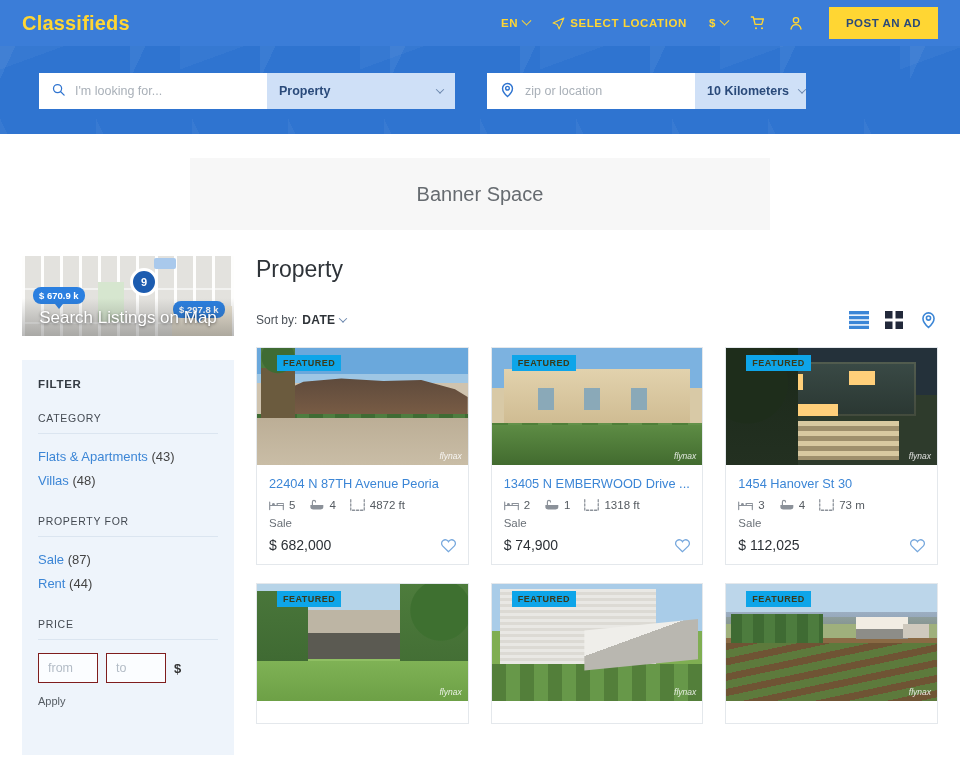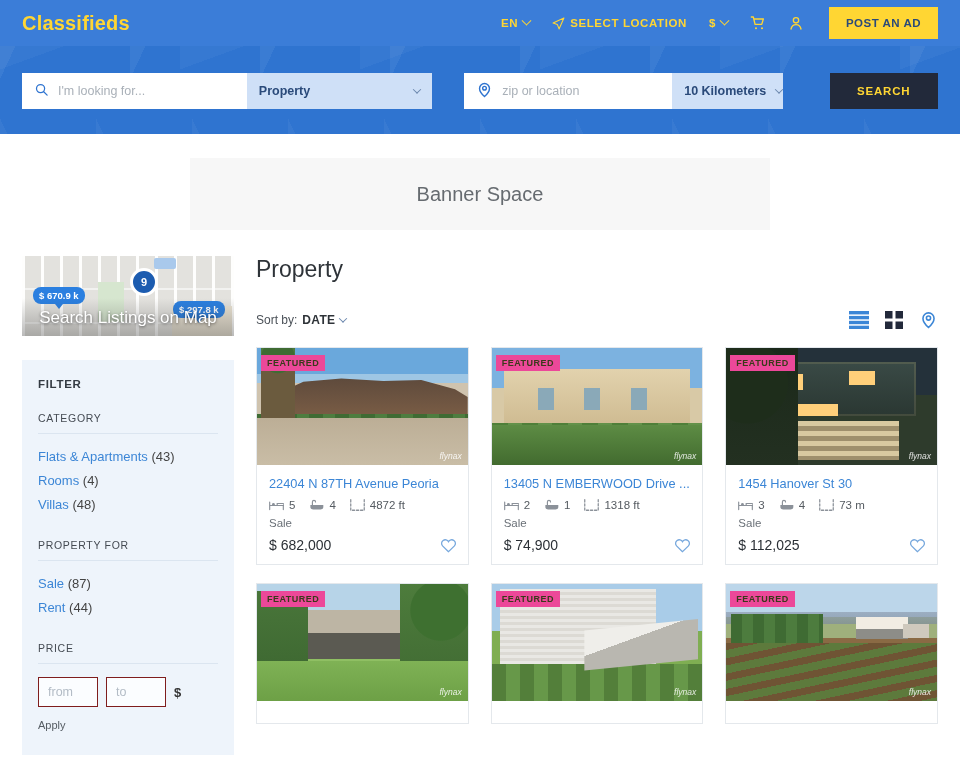--- a/index.html
+++ b/index.html
@@ -70,21 +70,21 @@
     margin-left: 14px;
     border: none;
     cursor: pointer;
     font-family: "Liberation Sans", sans-serif;
   }
 
   
   .searchbar {
     position: relative; z-index: 3;
     display: flex; align-items: center;
-    padding: 0 22px;
+    padding: 0 39px;
     margin-top: 27px;
     gap: 32px;
   }
   .sfield {
     display: flex; align-items: stretch;
     height: 36px;
     overflow: hidden;
   }
   .sfield .input-part {
     background: #ffffff;
@@ -281,22 +281,22 @@
   .card {
     border: 1px solid #e4e8ec;
     background: #fff;
   }
   .card-img {
     position: relative;
     height: 117px;
     overflow: hidden;
   }
   .featured-tag {
-    position: absolute; left: 4px; top: 7px; z-index: 2;
-    background: #ec4899; color: #3a3a1a;
+    position: absolute; left: 20px; top: 7px; z-index: 2;
+    background: #0ea5e9; color: #3a3a1a;
     font-size: 9px; font-weight: bold;
     letter-spacing: .5px;
     padding: 3px 6px;
   }
   .wm {
     position: absolute; right: 6px; bottom: 4px; z-index: 2;
     color: rgba(255,255,255,.85);
     font-size: 8.5px; font-style: italic;
   }
   .ph { position: absolute; inset: 0; }
@@ -482,21 +482,20 @@
             </svg>
         </span>
         <input type="text" placeholder="zip or location" style="">
       </div>
       <div class="select-part">
         <span>10 Kilometers</span>
         <span class="caret-dk"></span>
       </div>
     </div>
 
-    <button class="search-btn">SEARCH</button>
   </div>
 </div>
 
 <div class="banner-wrap">
   <div class="banner">Banner Space</div>
 </div>
 
 <div class="page">
 
   <div class="sidebar">
@@ -513,24 +512,20 @@
     </div>
 
     <div class="filter-box">
       <div class="filter-title">FILTER</div>
 
       <div class="filter-group-title">CATEGORY</div>
       <div class="filter-list">
         <div class="filter-row">
           <a>Flats &amp; Apartments</a>
           <span>(43)</span>
-        </div>
-        <div class="filter-row">
-          <a>Rooms</a>
-          <span>(4)</span>
         </div>
         <div class="filter-row">
           <a>Villas</a>
           <span>(48)</span>
         </div>
       </div>
 
       <div class="filter-group-title">PROPERTY FOR</div>
       <div class="filter-list">
         <div class="filter-row">

